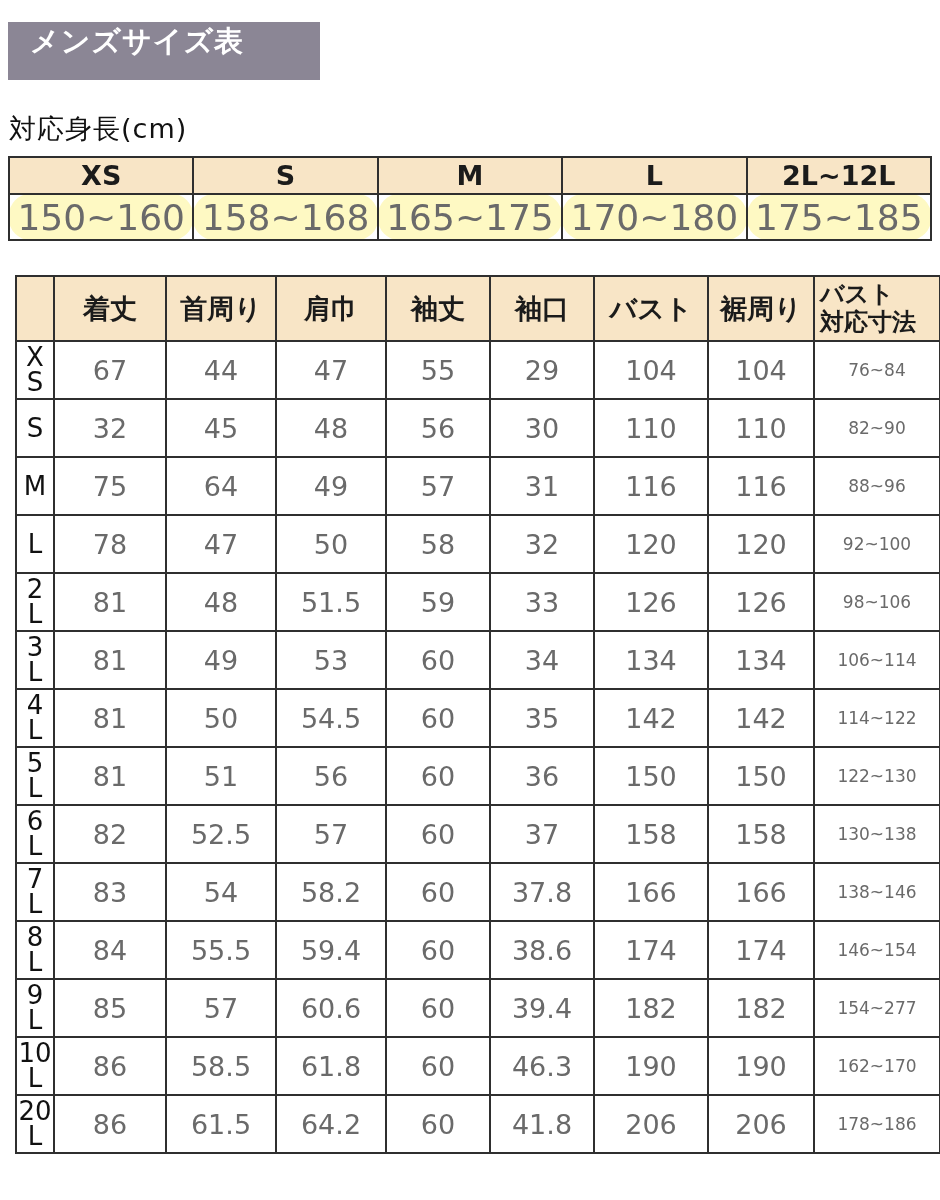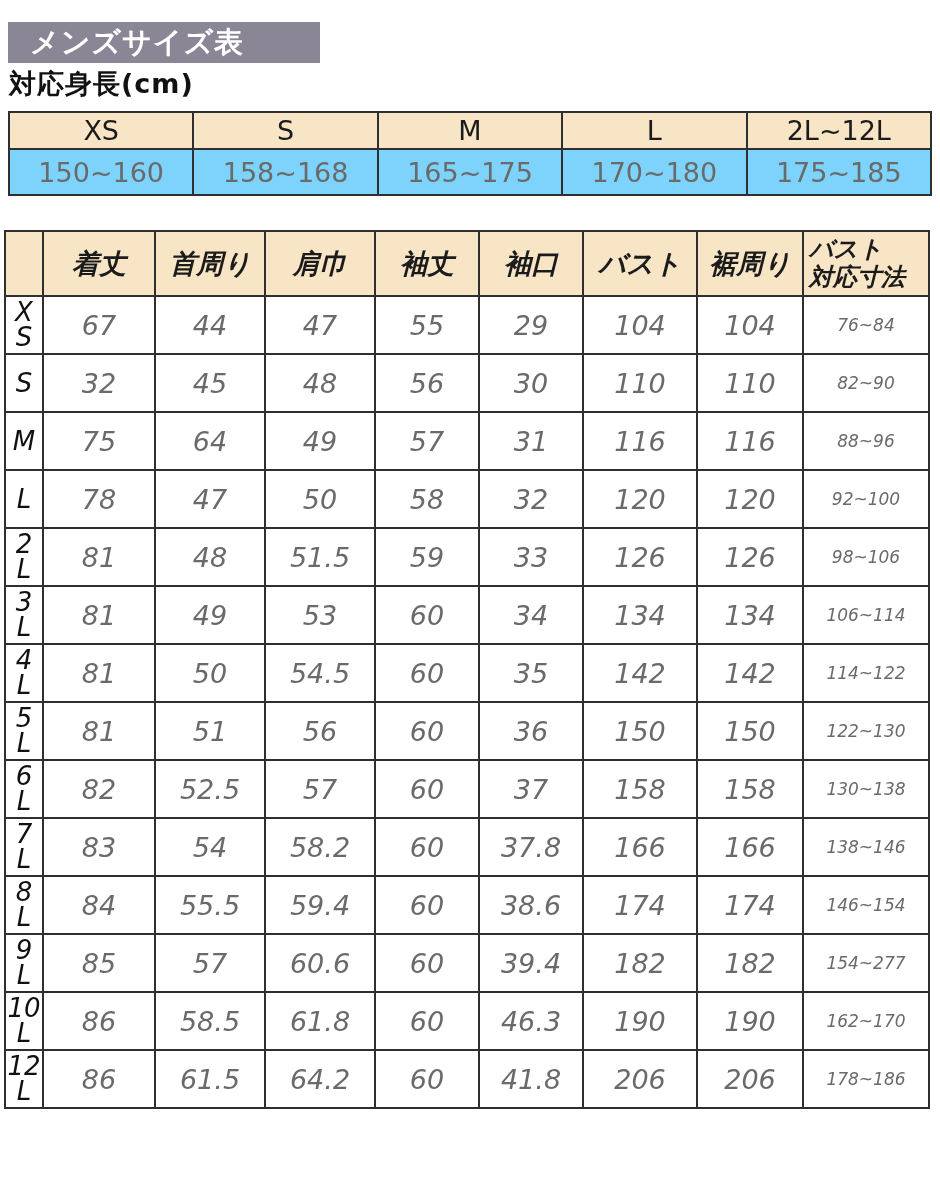--- a/index.html
+++ b/index.html
@@ -8,36 +8,35 @@
     background: #ffffff;
     width: 940px;
     height: 1200px;
     font-family: "DejaVu Sans", "Liberation Sans", sans-serif;
   }
   .page { position: relative; width: 940px; height: 1200px; overflow: hidden; }
 
   .title-bar {
     margin: 22px 0 0 8px;
     width: 312px;
-    height: 41px;
+    height: 58px;
     background: #8b8695;
     color: #ffffff;
     font-size: 29px;
     font-weight: bold;
     display: flex;
-    align-items: center;
     padding-left: 22px;
     box-sizing: border-box;
     letter-spacing: 1px;
   }
 
   .subtitle {
-    margin: 3px 0 9px 9px;
+    margin: 31px 0 9px 9px;
     font-size: 27px;
-    font-weight: bold;
+    font-weight: normal;
     color: #111111;
     letter-spacing: 1px;
   }
 
   table {
     border-collapse: collapse;
     table-layout: fixed;
   }
   th, td {
     border: 2px solid #2f2f2f;
@@ -48,34 +47,34 @@
   }
 
   .height-table {
     width: 924px;
     margin-left: 8px;
   }
   .height-table th {
     background: #f8e5c6;
     height: 35px;
     font-size: 27px;
-    font-weight: normal;
+    font-weight: bold;
     color: #1b1b1b;
   }
   .height-table td {
-    background: #7dd3fc;
+    background: #fef9c3;
     height: 44px;
-    font-size: 27px;
+    font-size: 36px;
     color: #6a6a6a;
+    border-radius: 21px;
   }
 
   .size-table {
     width: 924px;
-    margin: 34px 0 0 4px;
-    font-style: italic;
+    margin: 34px 0 0 15px;
   }
   .size-table thead th {
     background: #f8e5c6;
     height: 63px;
     font-size: 27px;
     font-weight: bold;
     color: #1b1b1b;
   }
   .size-table thead th.bust-range-header {
     text-align: left;
@@ -337,21 +336,21 @@
           <td>58.5</td>
           <td>61.8</td>
           <td>60</td>
           <td>46.3</td>
           <td>190</td>
           <td>190</td>
           <td class="range-cell">162~170</td>
         </tr>
         <tr>
           <th>
-            <div class="stack-line">12</div>
+            <div class="stack-line">20</div>
             <div class="stack-line">L</div>
           </th>
           <td>86</td>
           <td>61.5</td>
           <td>64.2</td>
           <td>60</td>
           <td>41.8</td>
           <td>206</td>
           <td>206</td>
           <td class="range-cell">178~186</td>

